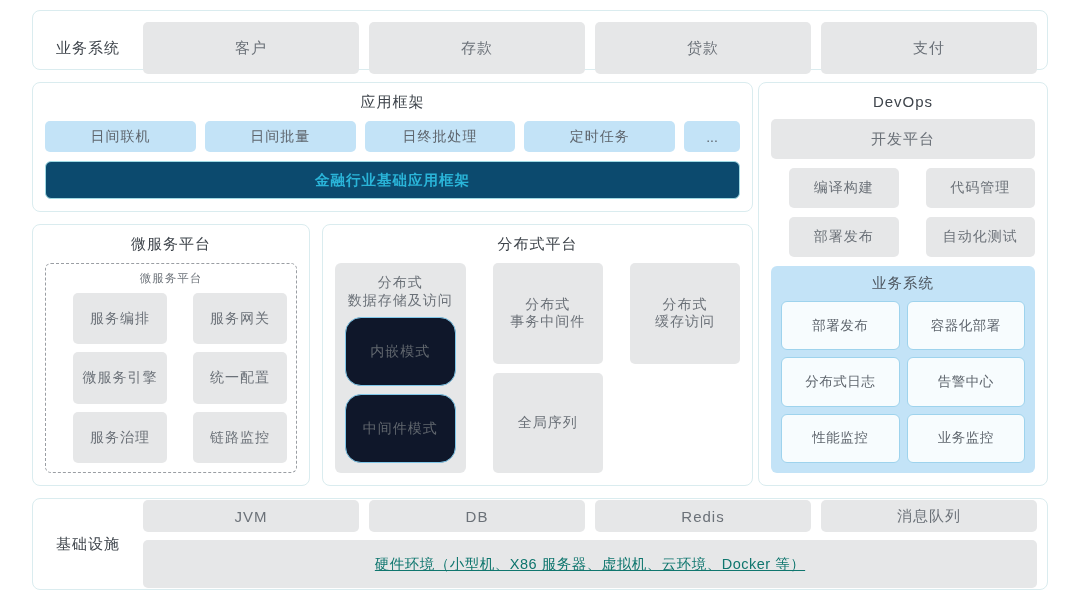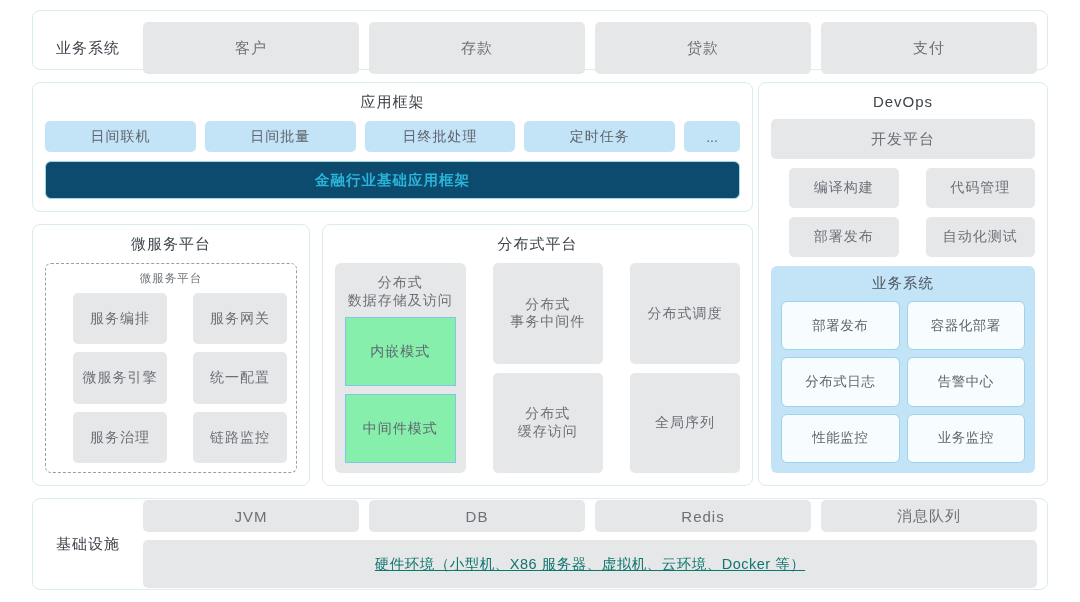--- a/index.html
+++ b/index.html
@@ -210,23 +210,23 @@
     margin-bottom: 8px;
   }
   .mode-list {
     flex: 1 1 auto;
     display: flex;
     flex-direction: column;
     gap: 8px;
   }
   .mode-card {
     flex: 1 1 0;
-    background: #86efac;
+    background: #0f172a;
     border: 1px solid #7fc6e8;
-    border-radius: 0;
+    border-radius: 16px;
     display: flex;
     align-items: center;
     justify-content: center;
     font-size: 14px;
     color: #61676e;
     letter-spacing: 1px;
   }
 
   
   .devops {
@@ -384,25 +384,20 @@
               </div>
             </div>
 
             <div class="cell-gray">
               <div>
                 <span>分布式</span><br>
                 <span>事务中间件</span>
               </div>
             </div>
 
-            <div class="cell-gray">
-              <div>
-                <span>分布式调度</span>
-              </div>
-            </div>
 
             <div class="cell-gray">
               <div>
                 <span>分布式</span><br>
                 <span>缓存访问</span>
               </div>
             </div>
 
             <div class="cell-gray">
               <div>

